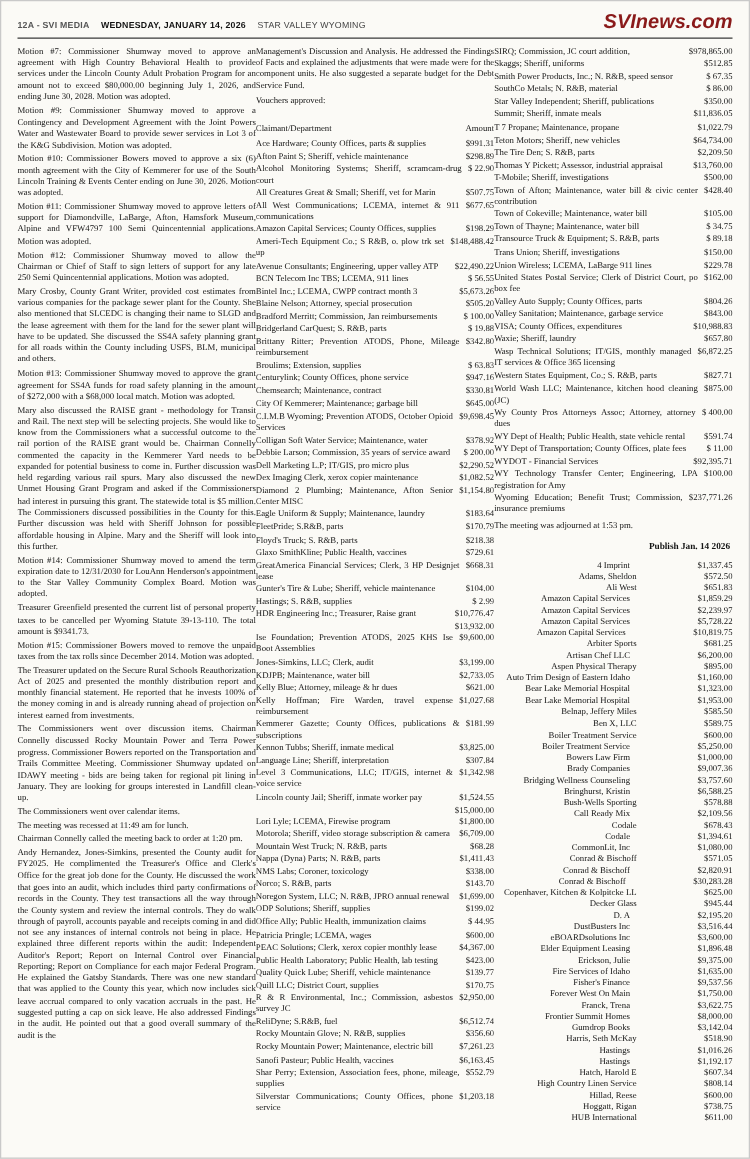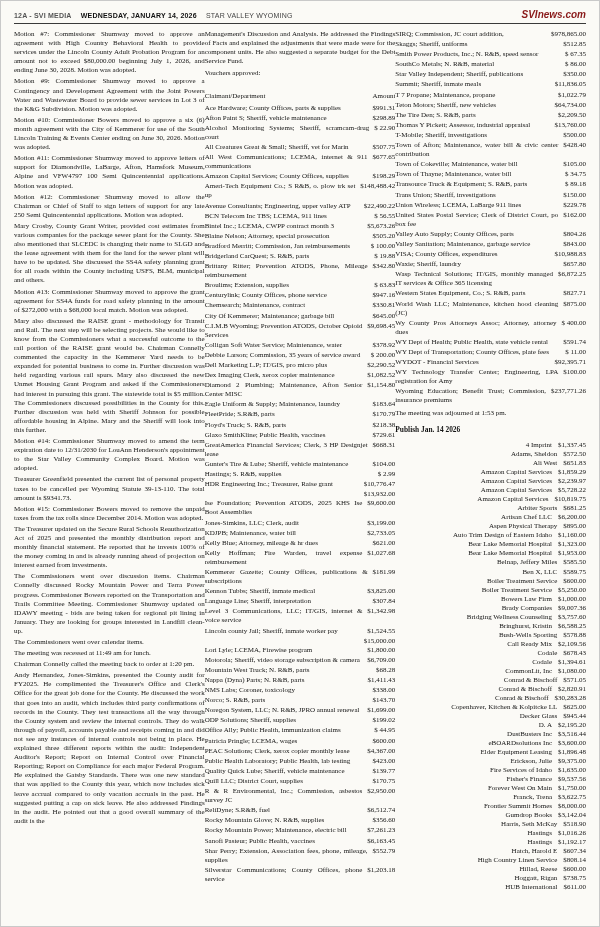--- a/index.html
+++ b/index.html
@@ -6,33 +6,33 @@
   body{background:#9e9e9e;font-family:"Liberation Serif",serif;}
   .page{width:600px;height:927px;background:#fbfaf6;border:1px solid #c9c9c9;box-sizing:border-box;
         padding:8px 13px 10px;overflow:hidden;color:#141414;}
   .masthead{display:flex;justify-content:space-between;align-items:baseline;
             font-family:"Liberation Sans",sans-serif;border-bottom:1px solid #3a3a3a;padding-bottom:3px;}
   .mast-left{font-size:7px;letter-spacing:.2px;color:#333;}
   .mast-left .seg{margin-right:7px;}
   .mast-page{font-weight:700;color:#555;}
   .mast-date{font-weight:700;color:#111;}
   .mast-loc{color:#444;}
-  .mast-site{font-weight:700;font-style:italic;font-size:10px;color:#8a1a1a;}
+  .mast-site{font-weight:700;font-style:italic;font-size:16px;color:#8a1a1a;}
   .columns{display:flex;margin-top:6px;height:886px;overflow:hidden;}
   .col{flex:1 1 0;min-width:0;font-size:7px;line-height:1.3;text-align:justify;overflow:hidden;}
   .para{margin:0 0 2px 0;}
   .vouchers-label{margin:3px 0 1px;}
   .vhead{display:flex;justify-content:space-between;margin:14px 0 2px;}
   .voucher{clear:both;margin-bottom:1px;}
   .vamt{float:right;padding-left:5px;white-space:nowrap;}
   .adjourned{margin-top:3px;}
-  .publish{font-weight:700;font-size:7.4px;margin:4px 2px 7px 0;}
+  .publish{font-weight:700;text-align:right;font-size:7.4px;margin:4px 2px 7px 0;}
   .school-title{font-weight:700;text-align:center;font-size:7.3px;line-height:1.32;margin:2px 4px 4px;}
   .school-row{display:flex;justify-content:flex-end;line-height:1.29;}
-  .school-row .amt{white-space:nowrap;padding-left:6px;}
+  .school-row .amt{white-space:nowrap;padding-left:6px;margin-left:48px;}
 </style>
 </head>
 <body>
 
 <div class="page">
 
   <div class="masthead">
     <div class="mast-left">
       <span class="seg mast-page">12A - SVI MEDIA</span>
       <span class="seg mast-date">WEDNESDAY, JANUARY 14, 2026</span>

